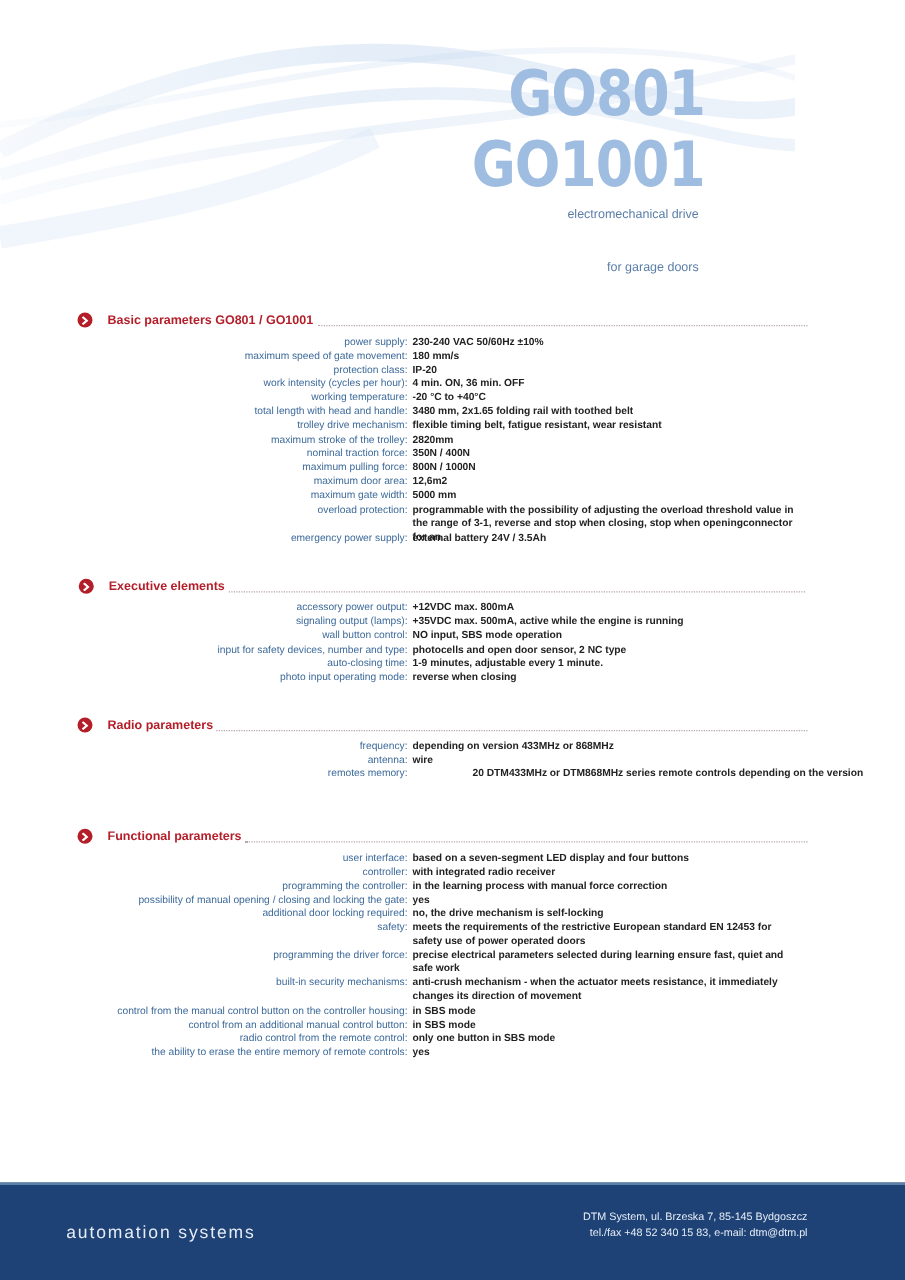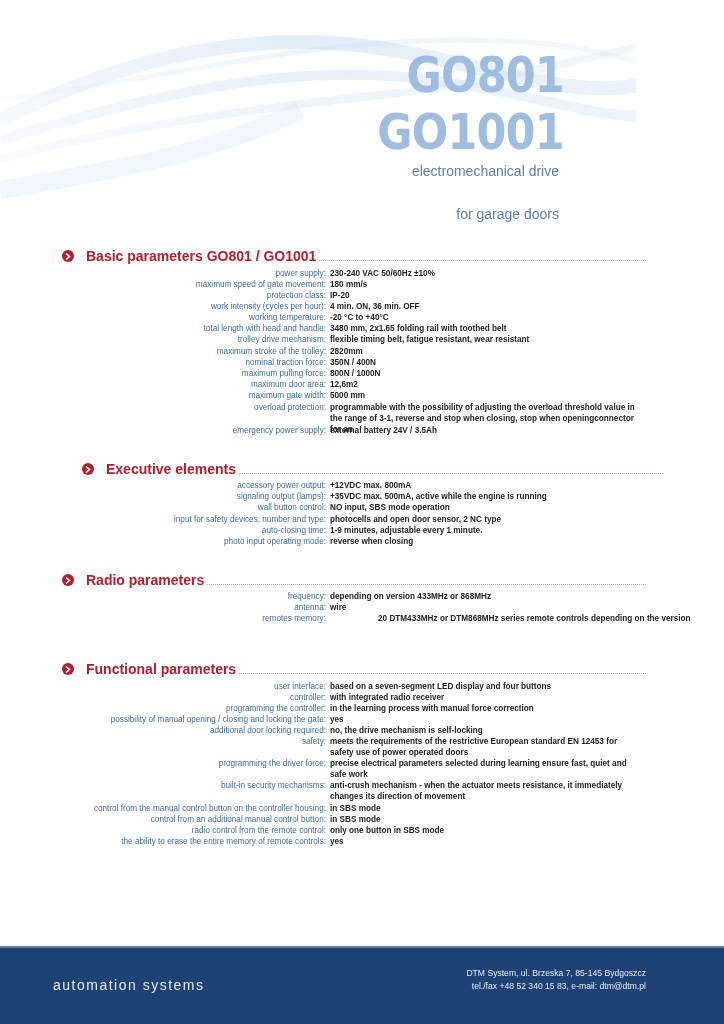--- a/index.html
+++ b/index.html
@@ -5,27 +5,27 @@
   * { margin:0; padding:0; box-sizing:border-box; }
   html, body { width:724px; height:1024px; background:#ffffff; overflow:hidden; }
   body { position:relative; font-family:"Liberation Sans", sans-serif; }
 
   .hero { position:absolute; left:0; top:0; width:636px; height:235px; overflow:hidden; }
   .hero svg { position:absolute; left:0; top:0; }
   .model { position:absolute; right:72px; font-family:"DejaVu Sans", sans-serif; font-weight:bold;
            color:#9fbde0; font-size:50px; letter-spacing:-1px; transform:scaleX(0.86); transform-origin:right center; line-height:1; }
   .model.m1 { top:50px; }
   .model.m2 { top:107px; }
-  .subtitle { position:absolute; right:77px; text-align:right; font-size:14px; color:#5b7ea8; line-height:15px; }
+  .subtitle { position:absolute; right:77px; text-align:right; font-size:10px; color:#5b7ea8; line-height:15px; }
   .subtitle.s1 { top:164px; }
   .subtitle.s2 { top:179px;margin-top:28px; }
   .sec-head { position:absolute; left:62px; height:14px; display:flex; align-items:center; width:584px; }
   .bullet { width:12px; height:12px; border-radius:50%; background:#b31e29; display:flex; align-items:center; justify-content:center; flex:none; }
   .bullet svg { display:block; }
-  .sec-title { color:#b31e29; font-weight:bold; font-size:14px; margin-left:12px; white-space:nowrap; }
+  .sec-title { color:#b31e29; font-weight:bold; font-size:10px; margin-left:12px; white-space:nowrap; }
   .dots { flex:1; border-bottom:1px dotted #b9a7a7; height:8px; margin-left:3px; margin-top:2px; }
 
   .row { position:absolute; left:0; width:724px; font-size:8.2px; line-height:11.2px; }
   .row .lbl { position:absolute; right:398px; text-align:left; white-space:nowrap; color:#3d6a9a; }
   .row .val { position:absolute; left:330px; width:310px; color:#222;font-weight:bold; }
 
   .footer { position:absolute; left:0; top:946px; width:724px; height:78px; background:#1e4276; border-top:2px solid #5e7fa7; }
   .footer .tagline { position:absolute; left:53px; top:29px; color:#e6ecf5; font-size:14px; letter-spacing:1.5px; }
   .footer .addr { position:absolute; right:78px; text-align:right; color:#e6ecf5; font-size:8.6px; line-height:13px; }
   .footer .a1 { top:19px; }
@@ -116,21 +116,21 @@
   </div>
 <div class="row" style="top:402px;">
     <span class="lbl">overload protection:</span>
     <span class="val">programmable with the possibility of adjusting the overload threshold value in the range of 3-1, reverse and stop when closing, stop when openingconnector for an</span>
   </div>
 <div class="row" style="top:425px;">
     <span class="lbl">emergency power supply:</span>
     <span class="val">external battery 24V / 3.5Ah</span>
   </div>
 
-<div class="sec-head" style="top:462px; left:82px; width:581px;">
+<div class="sec-head" style="top:462px; left:63px; width:581px;">
   <span class="bullet">
     <svg width="6" height="7" viewBox="0 0 6 7">
         <path d="M1 0.5 L4.5 3.5 L1 6.5" stroke="#fff" stroke-width="1.6" fill="none"></path>
       </svg>
   </span>
   <span class="sec-title">Executive elements</span>
   <span class="dots"></span>
 </div>
 
 <div class="row" style="top:480px;">

